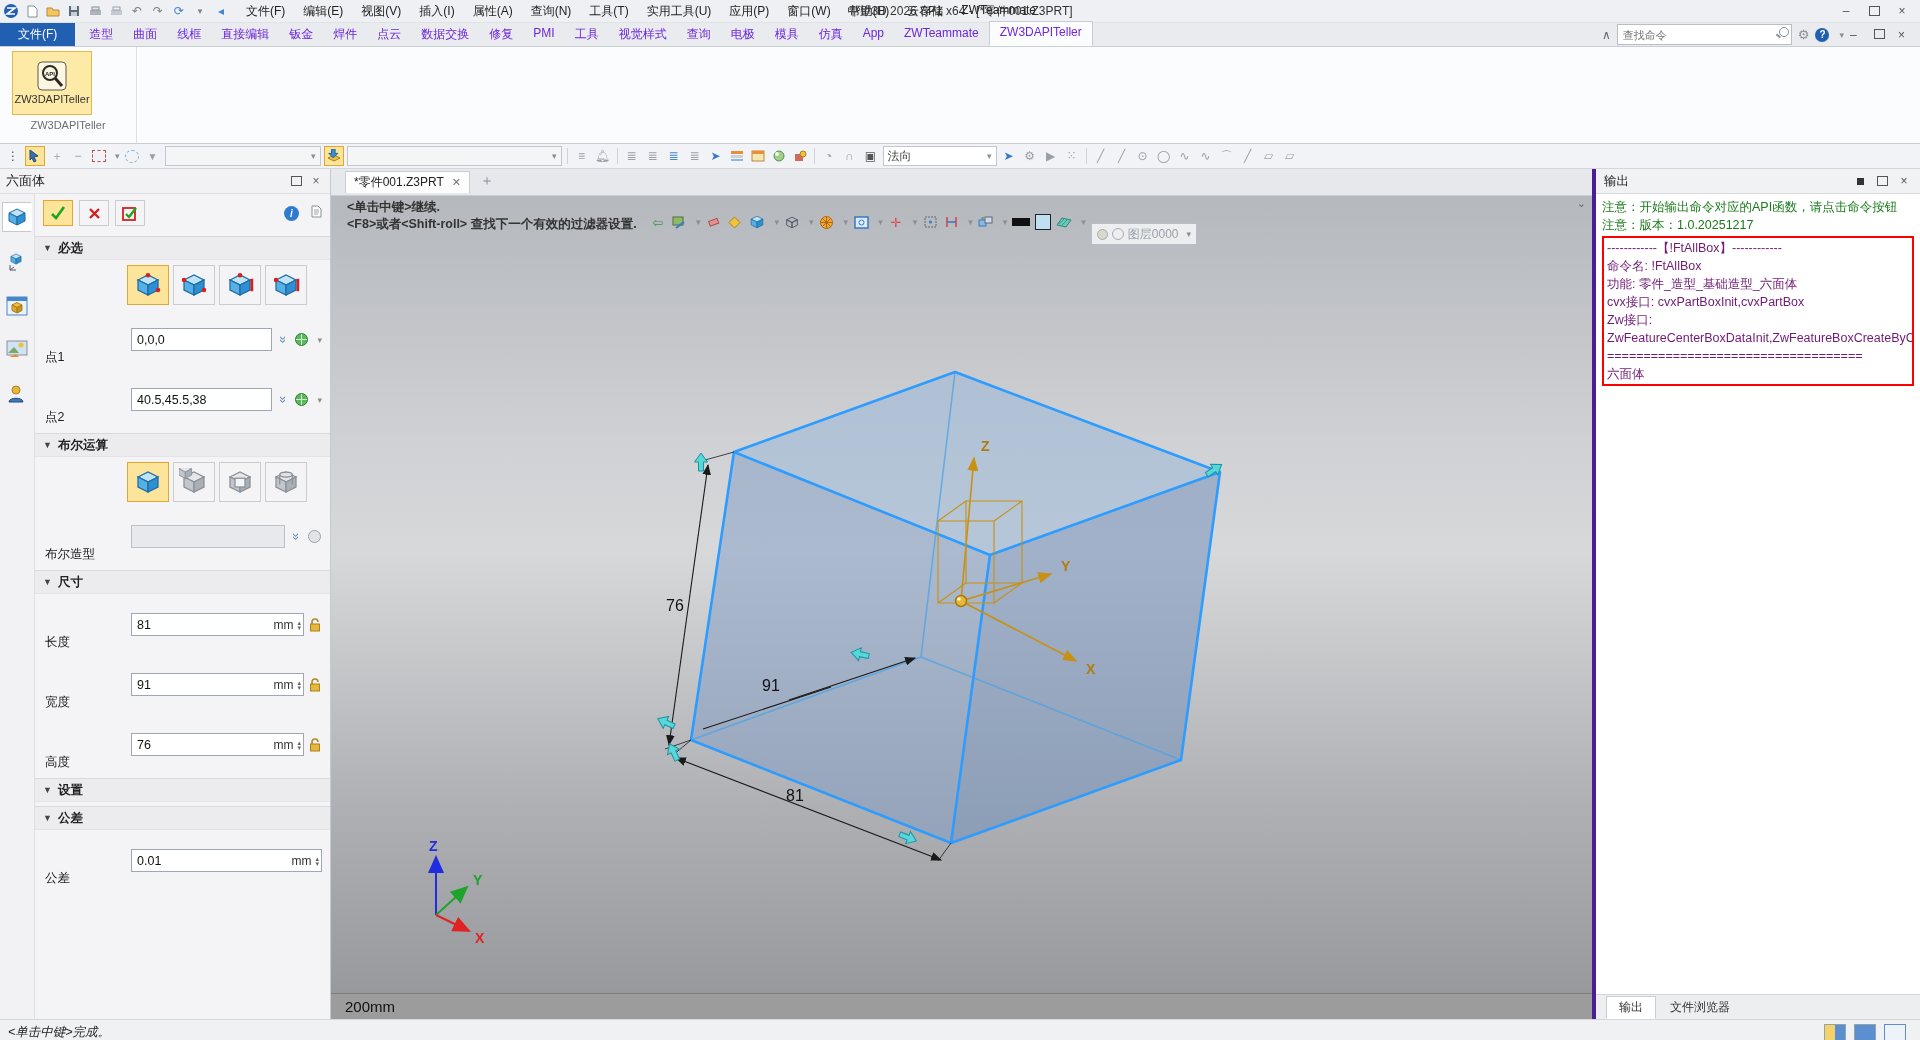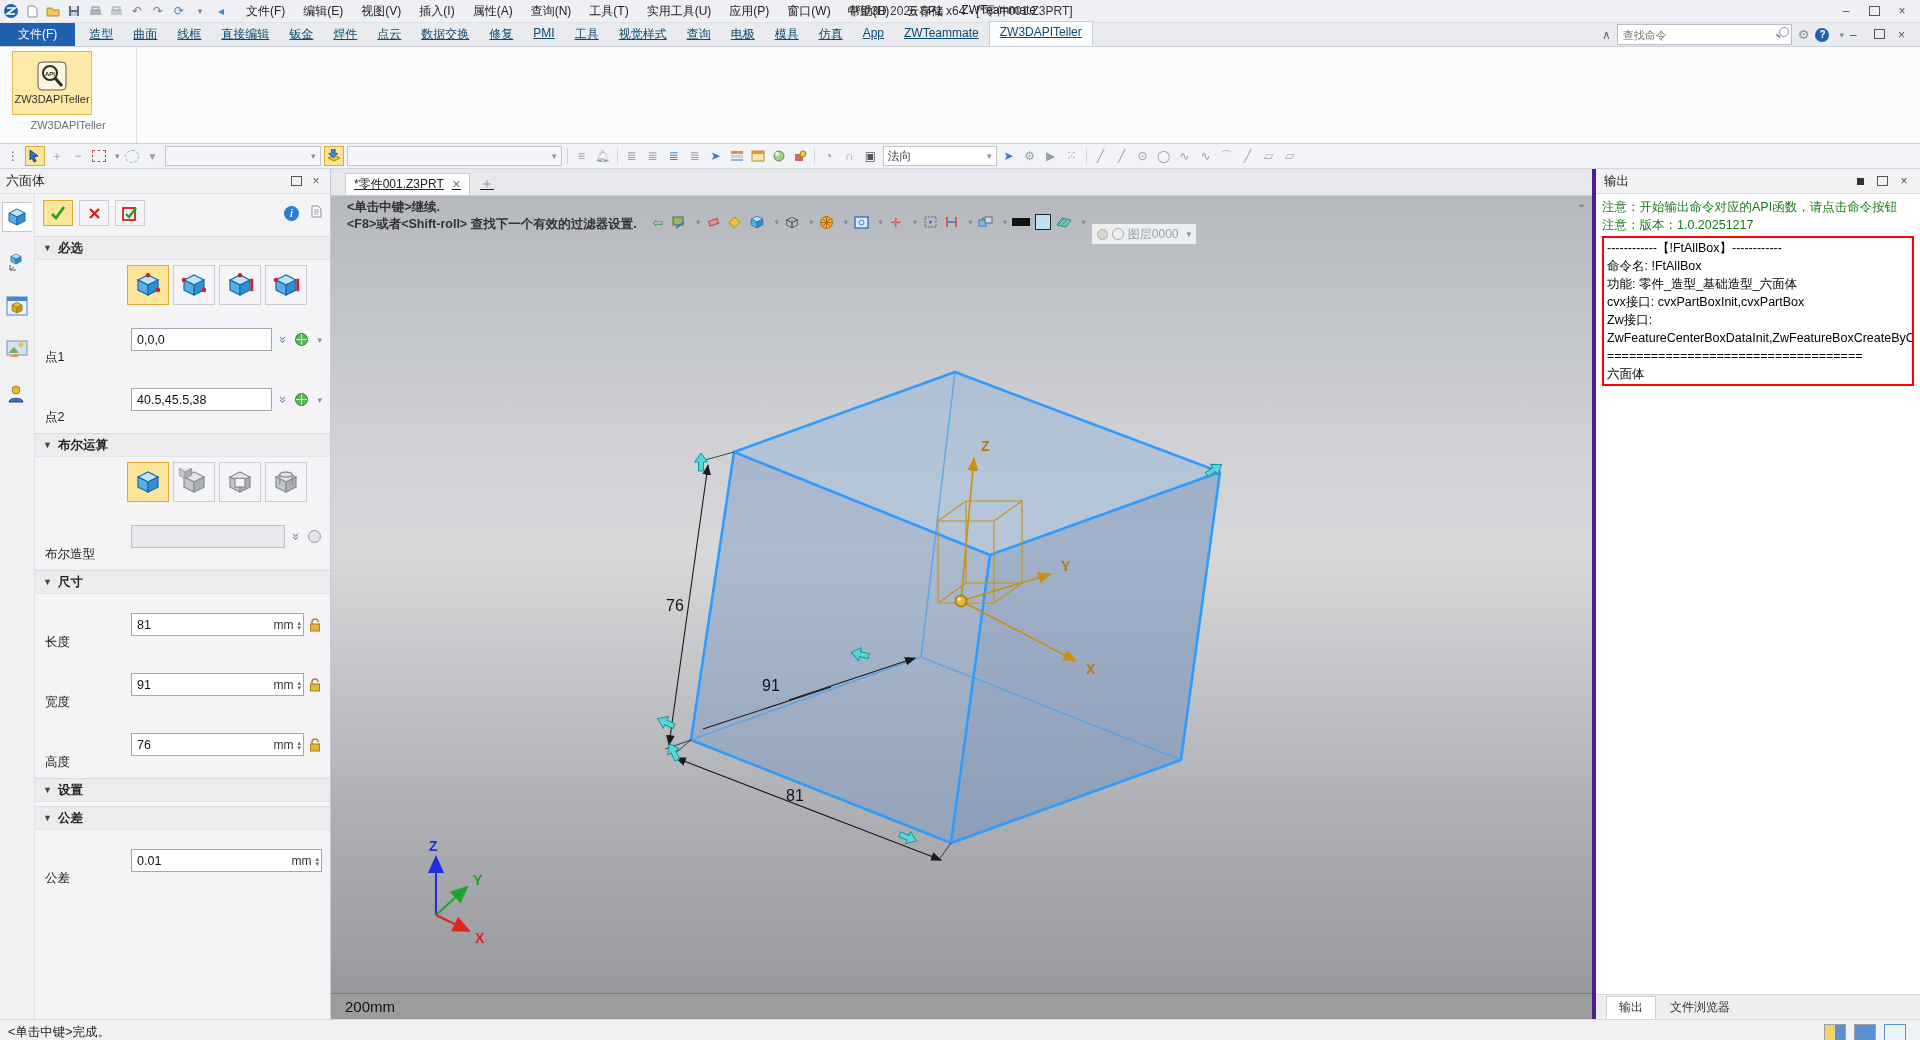--- a/index.html
+++ b/index.html
@@ -12,21 +12,21 @@
   .qat .qi{width:16px;height:15px;display:flex;align-items:center;justify-content:center;color:#7a8088;font-size:12px;}
   .menus{display:flex;}
   .menus span{padding:2px 9px;cursor:default;}
   #win-title{position:absolute;left:50%;top:3px;transform:translateX(-50%);color:#333;font-size:12px;white-space:nowrap;}
   .wbtns{position:absolute;right:4px;top:0;display:flex;height:22px;}
   .wbtns .wb{width:28px;display:flex;align-items:center;justify-content:center;color:#555;font-size:12px;}
   .boxglyph{display:inline-block;width:9px;height:8px;border:1px solid #555;}
   
   #ribbontabs{height:23px;background:#e9ebef;display:flex;align-items:flex-end;position:relative;border-bottom:1px solid #c9cdd4;}
   .filetab{background:#2160b0;color:#fff;padding:3px 18px;height:17px;margin-right:4px;}
-  .rtab{padding:3px 10px;height:17px;color:#0c4a6e;text-decoration:underline;}
+  .rtab{padding:3px 10px;height:17px;color:#6d28d9;}
   .rtab.active{background:#fbfcfd;border:1px solid #c9cdd4;border-bottom:1px solid #fbfcfd;}
   .ribbon-right{position:absolute;right:4px;top:1px;display:flex;align-items:center;gap:6px;height:21px;}
   #cmd-search{width:150px;height:17px;border:1px solid #b9bec6;background:#fff;font-size:11px;padding:1px 18px 1px 5px;}
   .searchwrap{position:relative;}
   .mag{position:absolute;right:3px;top:3px;width:8px;height:8px;border:1.5px solid #8a8f96;border-radius:50%;}
   .mag:after{content:"";position:absolute;left:-4px;top:7px;width:5px;height:1.5px;background:#8a8f96;transform:rotate(40deg);}
   
   #ribbonbody{height:96px;background:#fbfcfd;border-bottom:1px solid #c9cdd4;display:flex;}
   .rgroup{width:136px;border-right:1px solid #dde0e5;display:flex;flex-direction:column;align-items:flex-start;}
   .bigbtn{margin:4px 0 0 12px;width:78px;height:62px;background:#fdeaa6;border:1px solid #e8b74a;
@@ -68,47 +68,47 @@
   .fld.dis{background:#e7e9ec;border-color:#bcc1c8;}
   .fld .fv{flex:1;font-size:12.5px;color:#111;}
   .fld .fu{color:#333;font-size:12px;margin-right:2px;}
   .spin{display:flex;flex-direction:column;line-height:5px;font-size:7px;color:#666;margin-left:2px;}
   .dblchev{color:#5a81b5;font-size:13px;transform:rotate(90deg);display:inline-block;width:14px;text-align:center;}
   .typebtns{display:flex;gap:4px;padding:5px 8px 4px 92px;}
   .tbtn{width:40px;height:38px;border:1px solid #c9ccd2;background:#f4f4f6;display:flex;align-items:center;justify-content:center;}
   .tbtn.sel{background:#fce49a;border:1px solid #e0a830;}
   
   #viewport{flex:1;position:relative;background:linear-gradient(180deg,#b2b5ba 0%,#cfd1d4 32%,#d6d8da 45%,#aeb0b3 75%,#94969a 100%);overflow:hidden;}
-  #doctabs{position:absolute;left:0;top:0;right:0;height:26px;background:#e6e8ec;border-bottom:1px solid #c9cdd4;display:flex;align-items:flex-end;text-decoration:underline;}
+  #doctabs{position:absolute;left:0;top:0;right:0;height:26px;background:#e6e8ec;border-bottom:1px solid #c9cdd4;display:flex;align-items:center;}
   .dtab{background:#fdfdfe;border:1px solid #c9cdd4;border-bottom:none;height:21px;display:flex;align-items:center;padding:0 8px;margin-left:14px;font-size:12px;gap:8px;}
   .dtab .x{color:#777;font-size:11px;}
   .plus{margin-left:10px;color:#8a8f96;font-size:14px;padding-bottom:2px;}
   .prompts{position:absolute;left:16px;top:30px;color:#333;font-size:12.5px;line-height:17px;font-weight:bold;}
   .vp-toolbar{position:absolute;left:319px;top:30px;display:flex;align-items:center;gap:5px;}
   .vi{height:18px;min-width:16px;display:flex;align-items:center;justify-content:center;font-size:13px;color:#667;}
   .layercombo{height:20px;border:1px solid #b9bec6;background:#eceef0;display:flex;align-items:center;gap:4px;padding:0 5px;color:#9aa0a8;margin-top:24px;}
   .bulb{width:9px;height:9px;border-radius:50%;background:#d8d8cf;border:1px solid #aaa;}
   .circ{width:10px;height:10px;border-radius:50%;border:1px solid #aaa;}
   #scalebar{position:absolute;left:0;right:0;bottom:0;height:25px;background:#9c9c9c;border-top:1px solid #7e7e7e;display:flex;align-items:center;}
   #scalebar span{font-size:15px;color:#111;margin-left:14px;}
   .collapse-chev{position:absolute;right:6px;top:28px;color:#667;font-size:11px;}
   
   #outputcol{width:324px;background:#fff;border-left:4px solid #4c1d95;display:flex;flex-direction:column;}
   .out-head{height:24px;background:#f1f2f4;border-bottom:1px solid #d8dadd;display:flex;align-items:center;padding:0 8px;}
   .out-head .t{flex:1;font-size:12.5px;}
   .out-head .hi{width:16px;display:flex;justify-content:center;color:#555;margin-left:6px;}
   .out-body{flex:1;padding:4px 6px;overflow:hidden;font-size:12.5px;line-height:18px;}
   .notice{color:#1a7a1a;white-space:nowrap;}
-  .logbox{border:2px solid #ff0000;margin-top:2px;padding:1px 3px;color:#000000;white-space:nowrap;overflow:hidden;}
+  .logbox{border:2px solid #ff0000;margin-top:2px;padding:1px 3px;color:#701a75;white-space:nowrap;overflow:hidden;}
   .out-foot{height:24px;background:#eceef0;border-top:1px solid #d3d6db;display:flex;align-items:center;padding-left:10px;gap:2px;}
   .otab{padding:2px 12px;font-size:12px;color:#333;}
   .otab.active{background:#fff;border:1px solid #c9cdd4;border-bottom:1px solid #fff;}
   
   #statusbar{height:25px;background:#f0f1f3;border-top:1px solid #d5d7db;display:flex;align-items:center;padding:0 8px;}
-  #statusbar .msg{flex:1;font-size:12.5px;color:#222;}
+  #statusbar .msg{flex:1;font-size:12.5px;color:#222;font-style:italic;}
   .sb-icons{display:flex;gap:8px;margin-right:6px;}
   .sbi{width:20px;height:15px;border:1px solid #9aa0a8;display:flex;}
   .sbi.split>i{flex:1;} .sbi .y{background:#f3d26a;} .sbi .b{background:#5a8fd0;}
   .sbi.mon{background:#5a8fd0;} .sbi.mon2{background:#eef3fa;border-color:#5a8fd0;}
   svg text{font-family:"Liberation Sans","DejaVu Sans",sans-serif;}
 </style>
 </head>
 <body>
 
 <svg width="0" height="0" style="position:absolute">

